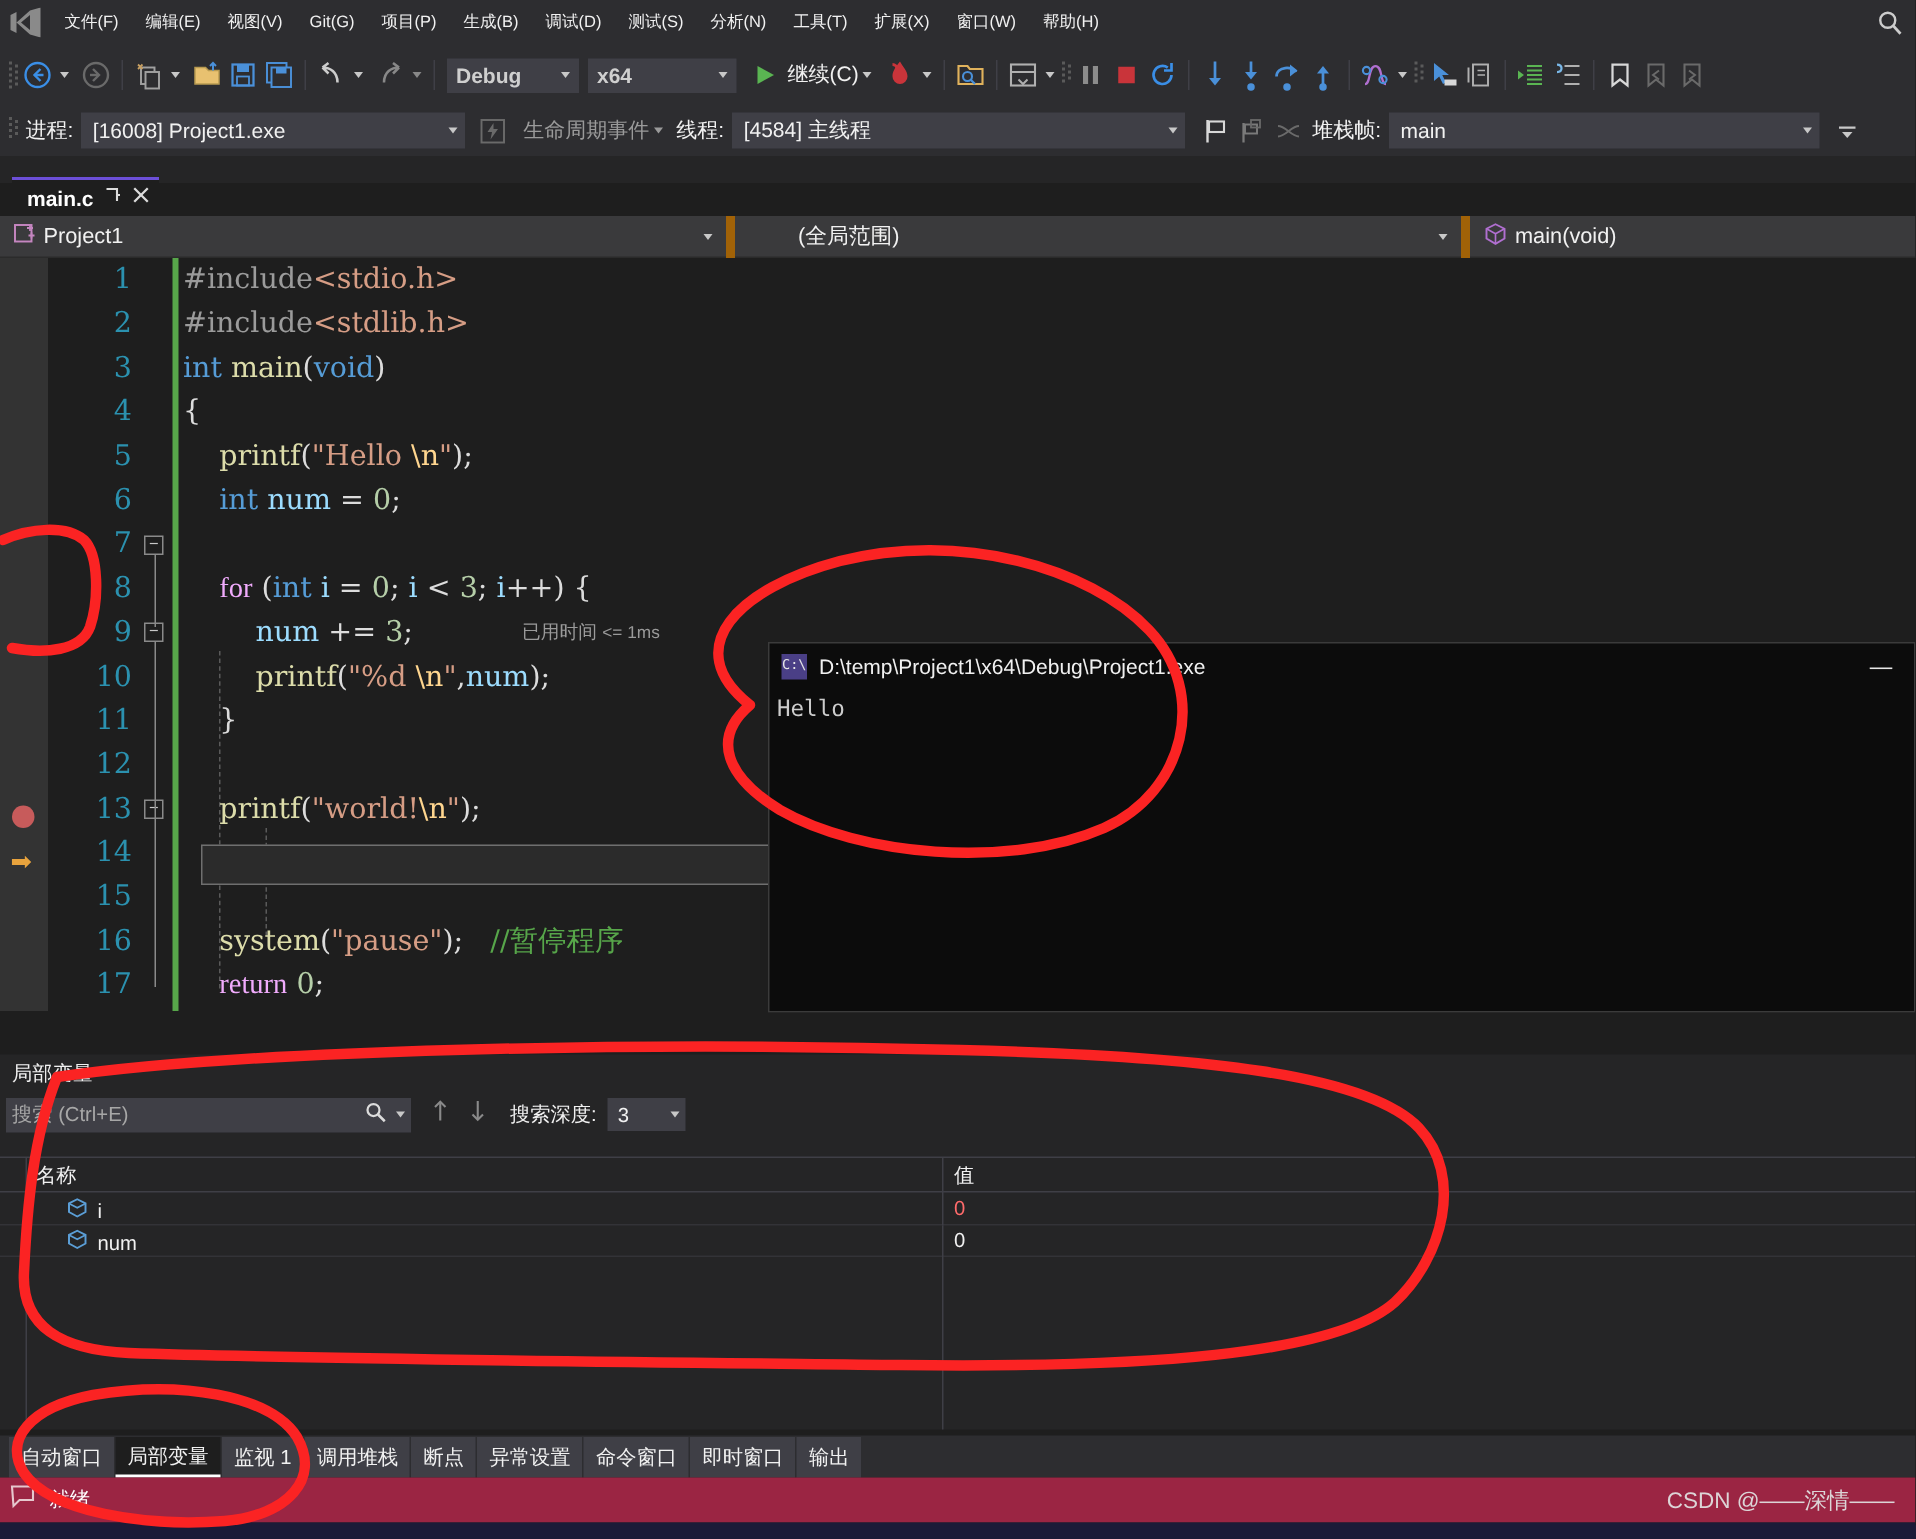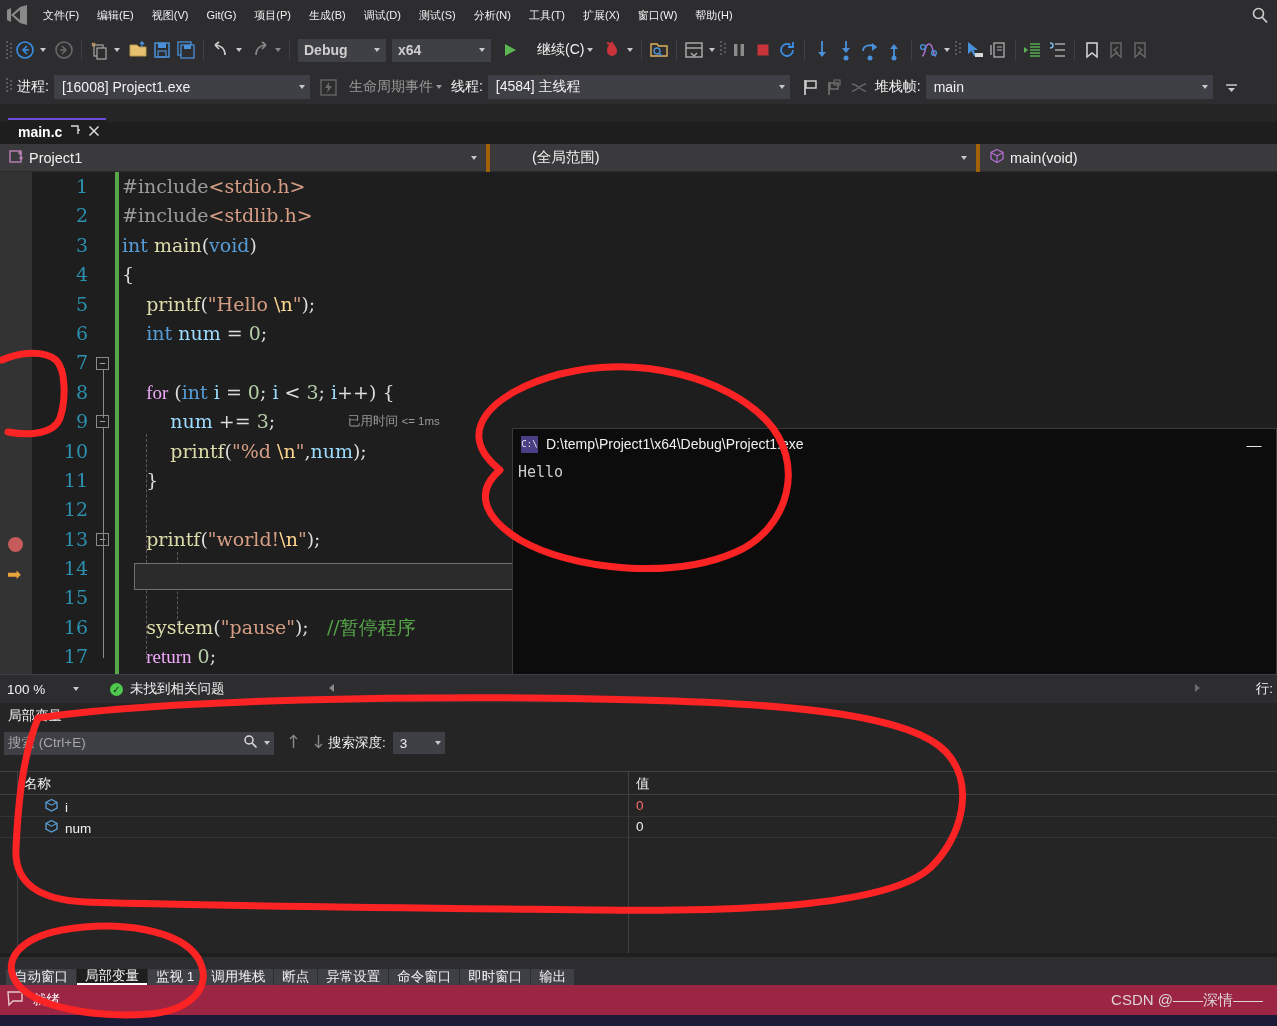--- a/index.html
+++ b/index.html
@@ -37,21 +37,21 @@
   .tb { display:flex; align-items:center; justify-content:center; height: 26px; min-width: 24px; }
   .tb-sep { width: 1px; height: 20px; background: #3f3f46; margin: 0 5px; }
   .grip { width: 9px; height: 22px; }
   .caret { width: 0;height:0;border-left:3.5px solid transparent;border-right:3.5px solid transparent;border-top:4px solid #c8c8c8; margin-left:3px; }
   .combo {
     height: 23px; background: #3f3f46; color: #cfcfcf; font-size: 14px;
     display: flex; align-items: center; padding: 0 6px; margin: 0 3px;
     justify-content: space-between;
     font-weight: bold;
   }
-  .tb-label { color: #f1f1f1; font-size: 14px; margin-left: 15px; white-space: nowrap; }
+  .tb-label { color: #f1f1f1; font-size: 14px; margin-left: 3px; white-space: nowrap; }
 
   
   .debugbar {
     position: absolute; left: 0; top: 70px; width: 1277px; height: 34px;
     background: #2d2d30; display: flex; align-items: center; padding-left: 4px;
   }
   .dlabel { color: #f1f1f1; font-size: 14px; margin: 0 5px 0 4px; white-space: nowrap; }
   .dcombo {
     height: 24px; background: #3f3f46; color: #f1f1f1; font-size: 14px;
     display: flex; align-items: center; justify-content: space-between;
@@ -75,21 +75,21 @@
 
   
   .navbar {
     position: absolute; left: 0; top: 144px; width: 1277px; height: 28px;
     background: #3a3a3c; display: flex; align-items: center;
     border-bottom: 1px solid #2b2b2b;
   }
   .navcell {
     height: 28px; display: flex; align-items: center; gap: 5px;
     color: #f1f1f1; font-size: 14.5px; padding-left: 9px;
-    border-right: 4px solid #a16207;
+    border-right: 6px solid #a16207;
   }
 
   
   .editor {
     position: absolute; left: 0; top: 172px; width: 1277px; height: 502px;
     background: #1e1e1e; overflow: hidden;
   }
   .glyph-margin { position:absolute; left:0; top:0; width: 32px; height:502px; background:#333333; }
   .codearea { position: absolute; left: 0; top: 0; }
   .coderow { position: relative; height: 29.4px; line-height: 29.4px; white-space: pre; }
@@ -180,21 +180,21 @@
   .grow { position: absolute; left: 0; width: 1277px; height: 21px; border-bottom: 1px solid #333337; }
   .gname { position: absolute; left: 44px; top: 2px; color: #f1f1f1; font-size: 13.5px; display: flex; align-items: center; gap: 6px; }
   .gval { position: absolute; top: 2px; font-size: 13.5px; }
 
   
   .bottomtabs {
     position: absolute; left: 0; top: 957px; width: 1277px; height: 28px;
     background: #2d2d30; display: flex; align-items: flex-end; padding-left: 6px;
   }
   .btab {
-    height: 16px; background: #3f3f46; color: #f1f1f1; font-size: 13.5px;
+    height: 27px; background: #3f3f46; color: #f1f1f1; font-size: 13.5px;
     display: flex; align-items: center; padding: 0 8px; margin-right: 1px; white-space: nowrap; text-align: center;
   }
   .btab.active { background: #1e1e1e; border-bottom: 2px solid #ffffff; }
 
   
   .statusbar {
     position: absolute; left: 0; top: 985px; width: 1277px; height: 30px;
     background: #9b2543; display: flex; align-items: center; padding-left: 6px;
   }
   .status-text { color: #ffffff; font-size: 13.5px; margin-left: 8px; }
@@ -639,39 +639,20 @@
     <div class="console-title">
       <span class="console-icon">C:\</span>
       <span>D:\temp\Project1\x64\Debug\Project1.exe</span>
       <span class="console-min">—</span>
     </div>
     <div class="console-body">
       <div>Hello</div>
     </div>
   </div>
 
-  <div class="editstatus">
-    <div class="zoombox">
-      <span>100 %</span>
-      <span class="caret"></span>
-    </div>
-    <span class="okdot" style="margin-left:24px">✓</span>
-    <span style="margin-left:7px">未找到相关问题</span>
-    <span style="margin-left:100px">
-      <svg width="14" height="14" viewBox="0 0 14 14">
-          <path d="M9 3 L4 7 L9 11 Z" fill="#8a8a8a"></path>
-        </svg>
-    </span>
-    <span style="margin-left:auto; margin-right:52px">
-      <svg width="14" height="14" viewBox="0 0 14 14">
-          <path d="M5 3 L10 7 L5 11 Z" fill="#6a6a6a"></path>
-        </svg>
-    </span>
-    <span style="margin-right:4px">行:</span>
-  </div>
 
   <div class="locals">
     <div class="locals-title">局部变量</div>
     <div class="locals-toolbar">
       <div class="find-input">
         <span>搜索 (Ctrl+E)</span>
         <span style="display:flex;align-items:center;gap:3px">
           <span>
             <svg width="15" height="15" viewBox="0 0 15 15">
                 <circle cx="6" cy="6" r="4" fill="none" stroke="#dcdcdc" stroke-width="1.5"></circle>
@@ -686,21 +667,21 @@
             <line x1="7.5" y1="15" x2="7.5" y2="3" stroke="#8a8a8a" stroke-width="1.4"></line>
             <path d="M4 6 l3.5 -3.5 l3.5 3.5" fill="none" stroke="#8a8a8a" stroke-width="1.4"></path>
           </svg>
       </span>
       <span style="margin-left:8px">
         <svg width="15" height="17" viewBox="0 0 15 17">
             <line x1="7.5" y1="2" x2="7.5" y2="14" stroke="#8a8a8a" stroke-width="1.4"></line>
             <path d="M4 11 l3.5 3.5 l3.5 -3.5" fill="none" stroke="#8a8a8a" stroke-width="1.4"></path>
           </svg>
       </span>
-      <span style="color:#f1f1f1; font-size:13.5px">搜索深度:</span>
+      <span style="margin-left:12px; color:#f1f1f1; font-size:13.5px">搜索深度:</span>
       <div class="depth-combo" style="margin-left:5px">
         <span>3</span>
         <span class="caret"></span>
       </div>
     </div>
 
     <div class="grid-header">
       <span style="left:24px">名称</span>
       <span style="left:636px">值</span>
       <div class="vgrid" style="left:17px; height:24px"></div>

